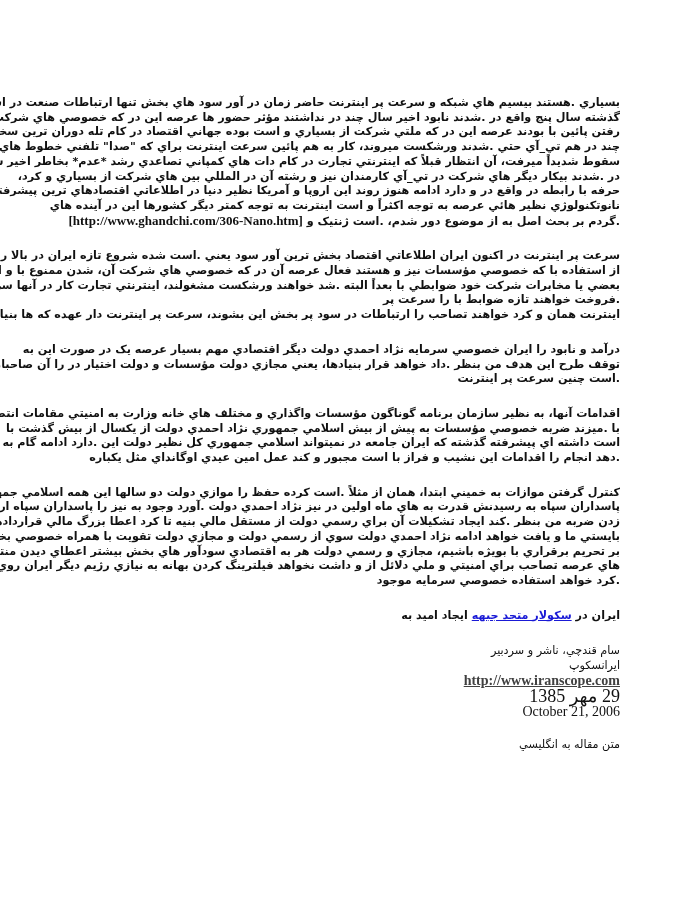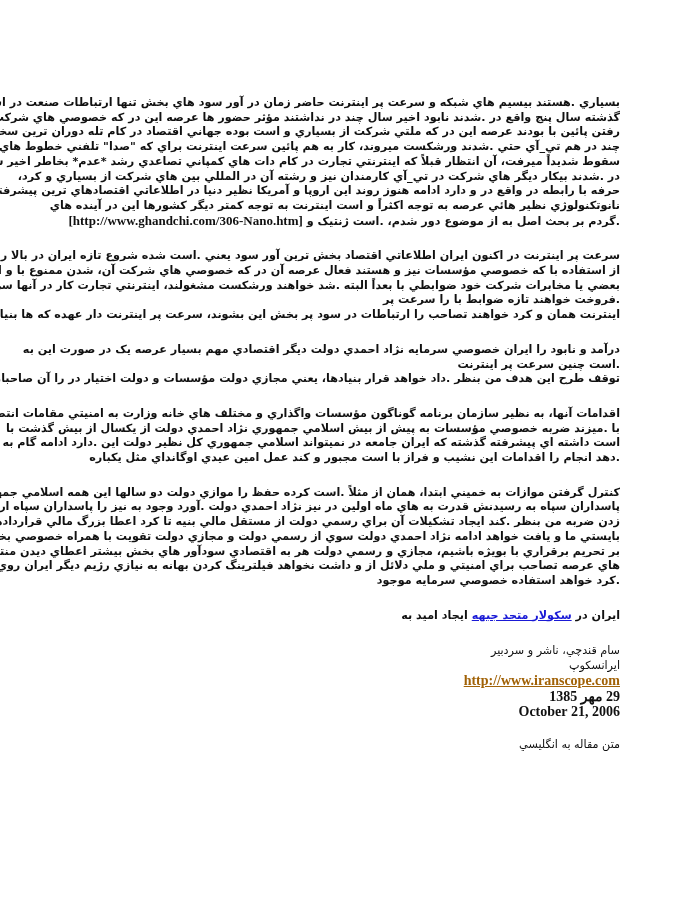--- a/index.html
+++ b/index.html
@@ -10,23 +10,23 @@
     color: #111111;
   }
   .para {
     direction: rtl; text-align: right; margin: 0 0 20px 0; unicode-bidi: plaintext; font-weight: bold;
   }
   .line { display: block; white-space: nowrap; direction: rtl; text-align: right; }
   .latin { font-family: "Liberation Serif", serif; font-size: 13px; }
   a.link { color: #1a1ad6; text-decoration: underline; }
   .sig { direction: rtl; text-align: right; }
   .sig .line { line-height: 15px; }
-  .sig .url { font-family: "Liberation Serif", serif; font-weight: bold; font-size: 14px; color: #a16207; text-decoration: underline; }
-  .sig .date-fa { font-family: "Liberation Serif", serif; font-weight: bold; font-size: 14px; }
-  .sig .date-en { font-family: "Liberation Serif", serif; font-size: 14px; font-weight: bold; }
+  .sig .url { font-family: "Liberation Serif", serif; font-weight: bold; font-size: 14px; color: #404040; text-decoration: underline; }
+  .sig .date-fa { font-family: "Liberation Serif", serif; font-weight: normal; font-size: 18px; }
+  .sig .date-en { font-family: "Liberation Serif", serif; font-size: 14px; }
   .gap18 { height: 18px; }
 </style>
 </head>
 <body>
 
 <div class="page">
 
   <div class="para">
     <span class="line">بسياري .هستند بيسيم هاي شبکه و سرعت پر اينترنت حاضر زمان در آور سود هاي بخش تنها ارتباطات صنعت در اساساً</span>
     <span class="line">گذشته سال پنج واقع در .شدند نابود اخير سال چند در نداشتند مؤثر حضور ها عرصه اين در که خصوصي هاي شرکت از</span>
@@ -45,22 +45,22 @@
   <div class="para">
     <span class="line">سرعت پر اينترنت در اکنون ايران اطلاعاتي اقتصاد بخش ترين آور سود يعني .است شده شروع تازه ايران در بالا روند</span>
     <span class="line">از استفاده با که خصوصي مؤسسات نيز و هستند فعال عرصه آن در که خصوصي هاي شرکت آن، شدن ممنوع با و است</span>
     <span class="line">بعضي يا مخابرات شرکت خود ضوابطي با بعداً البته .شد خواهند ورشکست مشغولند، اينترنتي تجارت کار در آنها سرويس</span>
     <span class="line">.فروخت خواهند تازه ضوابط با را سرعت پر</span>
     <span class="line">اينترنت همان و کرد خواهند تصاحب را ارتباطات در سود پر بخش اين بشوند، سرعت پر اينترنت دار عهده که ها بنياد از</span>
   </div>
 
   <div class="para">
     <span class="line">درآمد و نابود را ايران خصوصي سرمايه نژاد احمدي دولت ديگر اقتصادي مهم بسيار عرصه يک در صورت اين به</span>
+    <span class="line">توقف طرح اين هدف من بنظر .داد خواهد قرار بنيادها، يعني مجازي دولت مؤسسات و دولت اختيار در را آن صاحبان</span>
     <span class="line">.است چنين سرعت پر اينترنت</span>
-    <span class="line">توقف طرح اين هدف من بنظر .داد خواهد قرار بنيادها، يعني مجازي دولت مؤسسات و دولت اختيار در را آن صاحبان</span>
   </div>
 
   <div class="para">
     <span class="line">اقدامات آنها، به نظير سازمان برنامه گوناگون مؤسسات واگذاري و مختلف هاي خانه وزارت به امنيتي مقامات انتصاب</span>
     <span class="line">با .ميزند ضربه خصوصي مؤسسات به پيش از بيش اسلامي جمهوري نژاد احمدي دولت از يکسال از بيش گذشت با</span>
     <span class="line">است داشته اي پيشرفته گذشته که ايران جامعه در نميتواند اسلامي جمهوري کل نظير دولت اين .دارد ادامه گام به گام</span>
     <span class="line">.دهد انجام را اقدامات اين نشيب و فراز با است مجبور و کند عمل امين عيدي اوگانداي مثل يکباره</span>
   </div>
 
   <div class="para">

